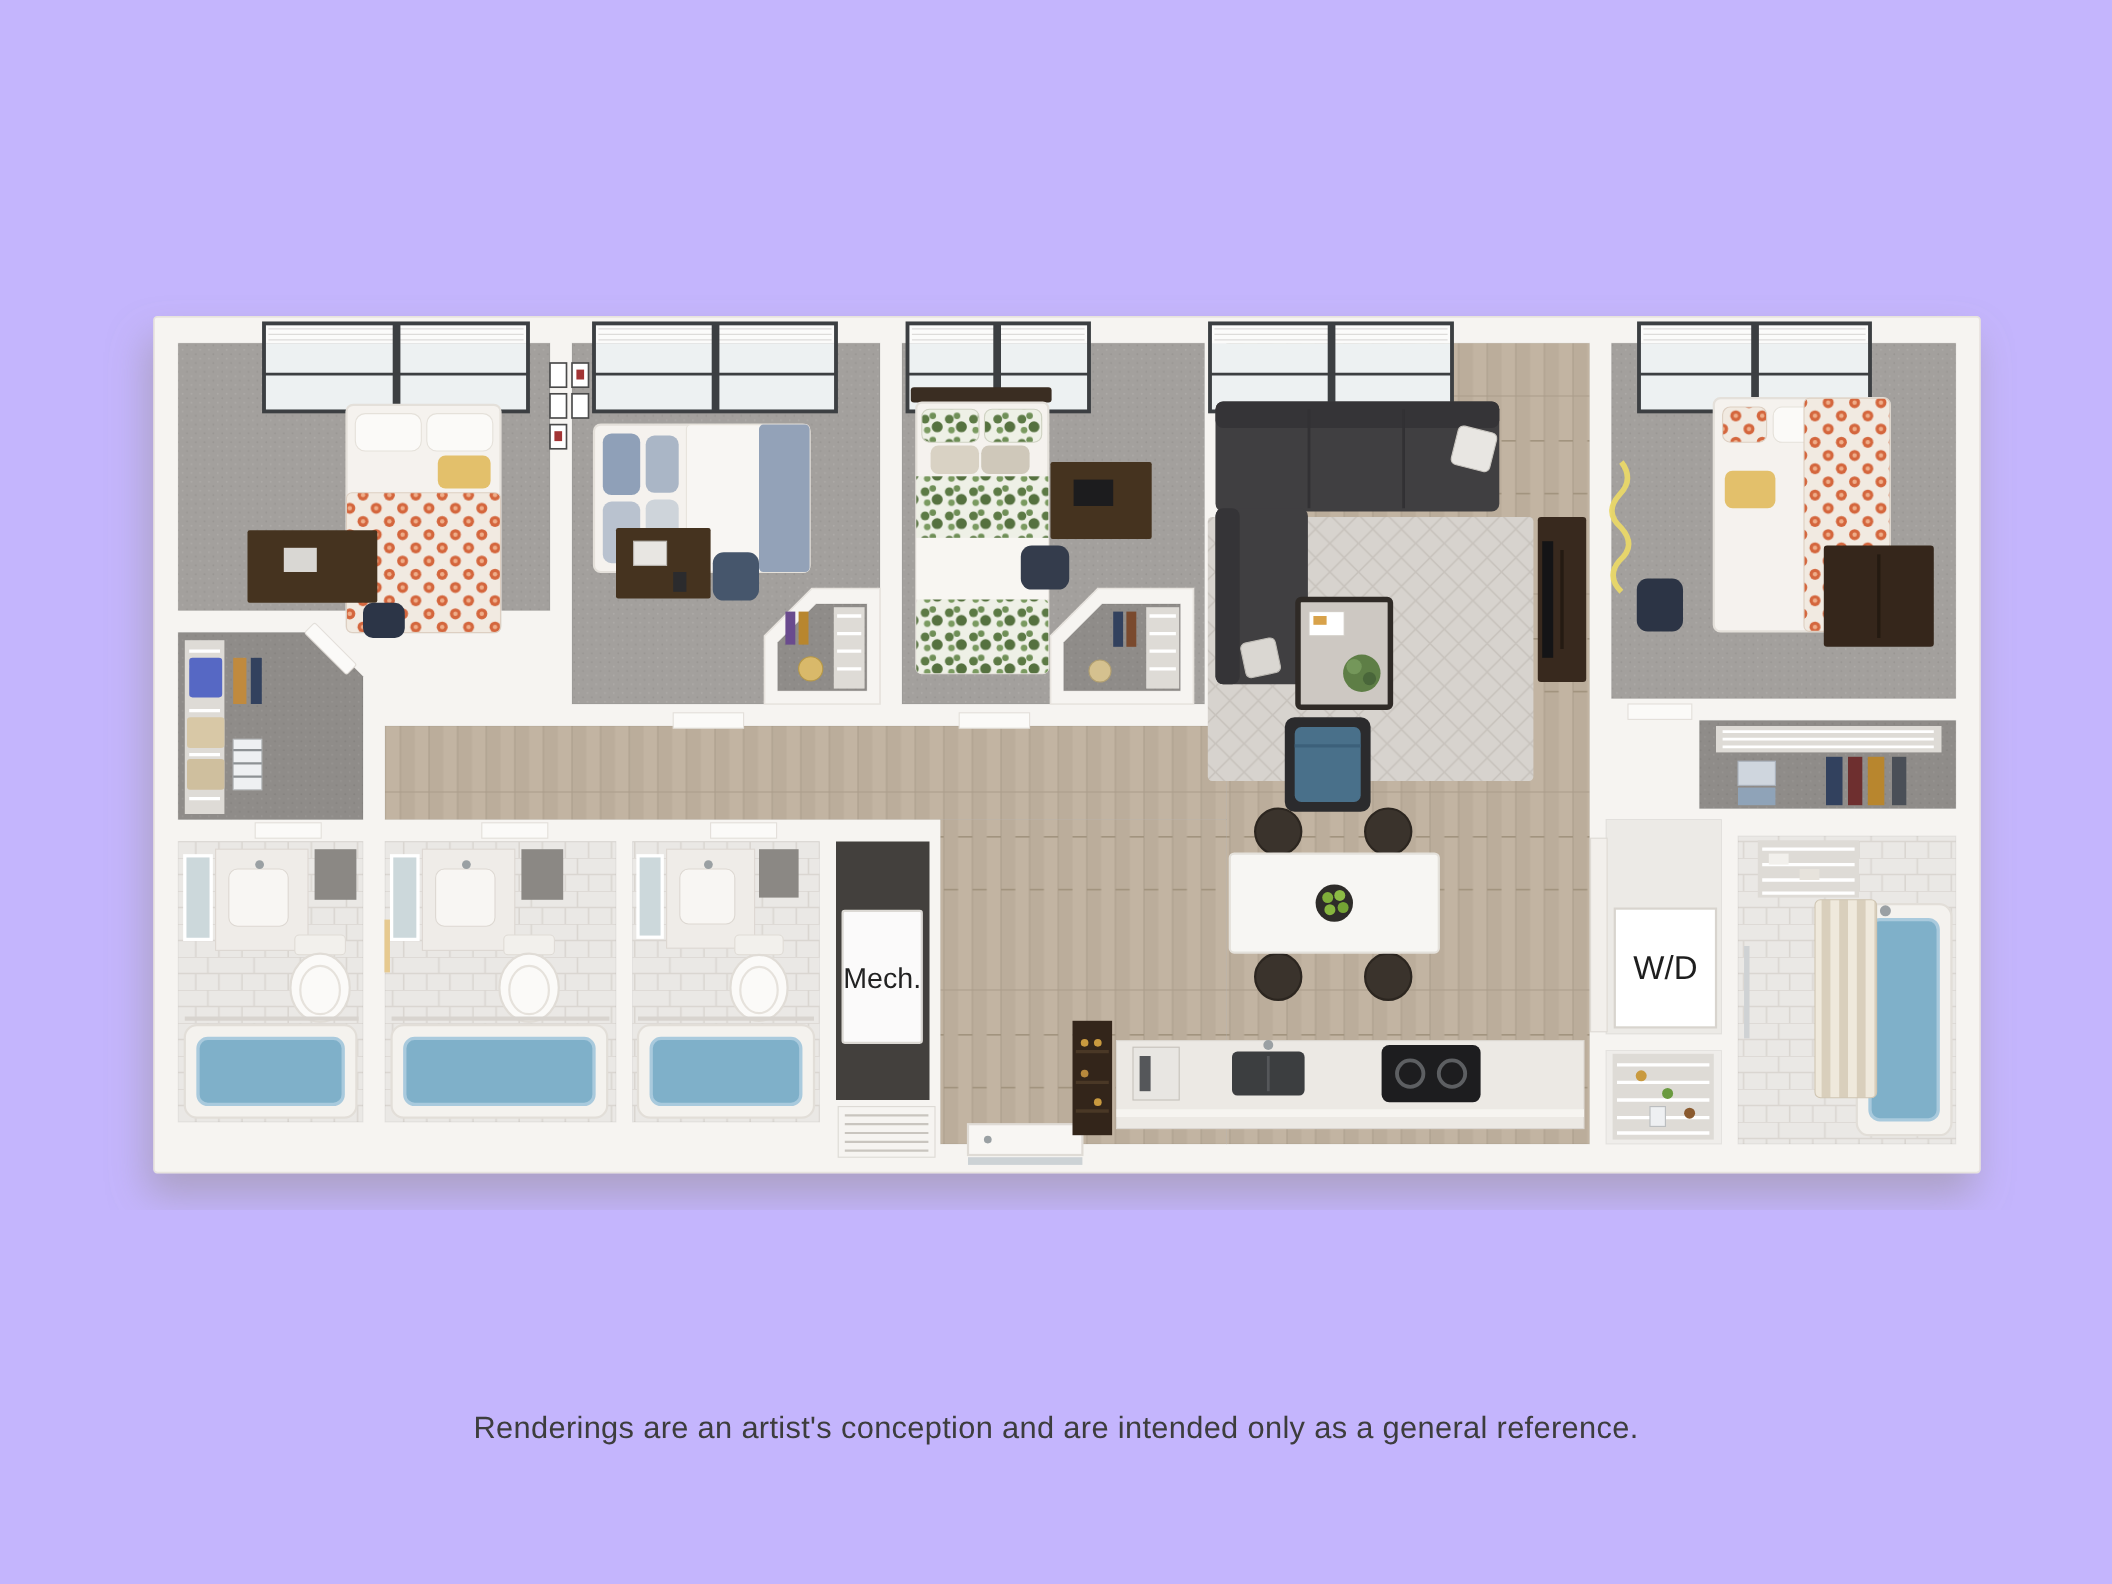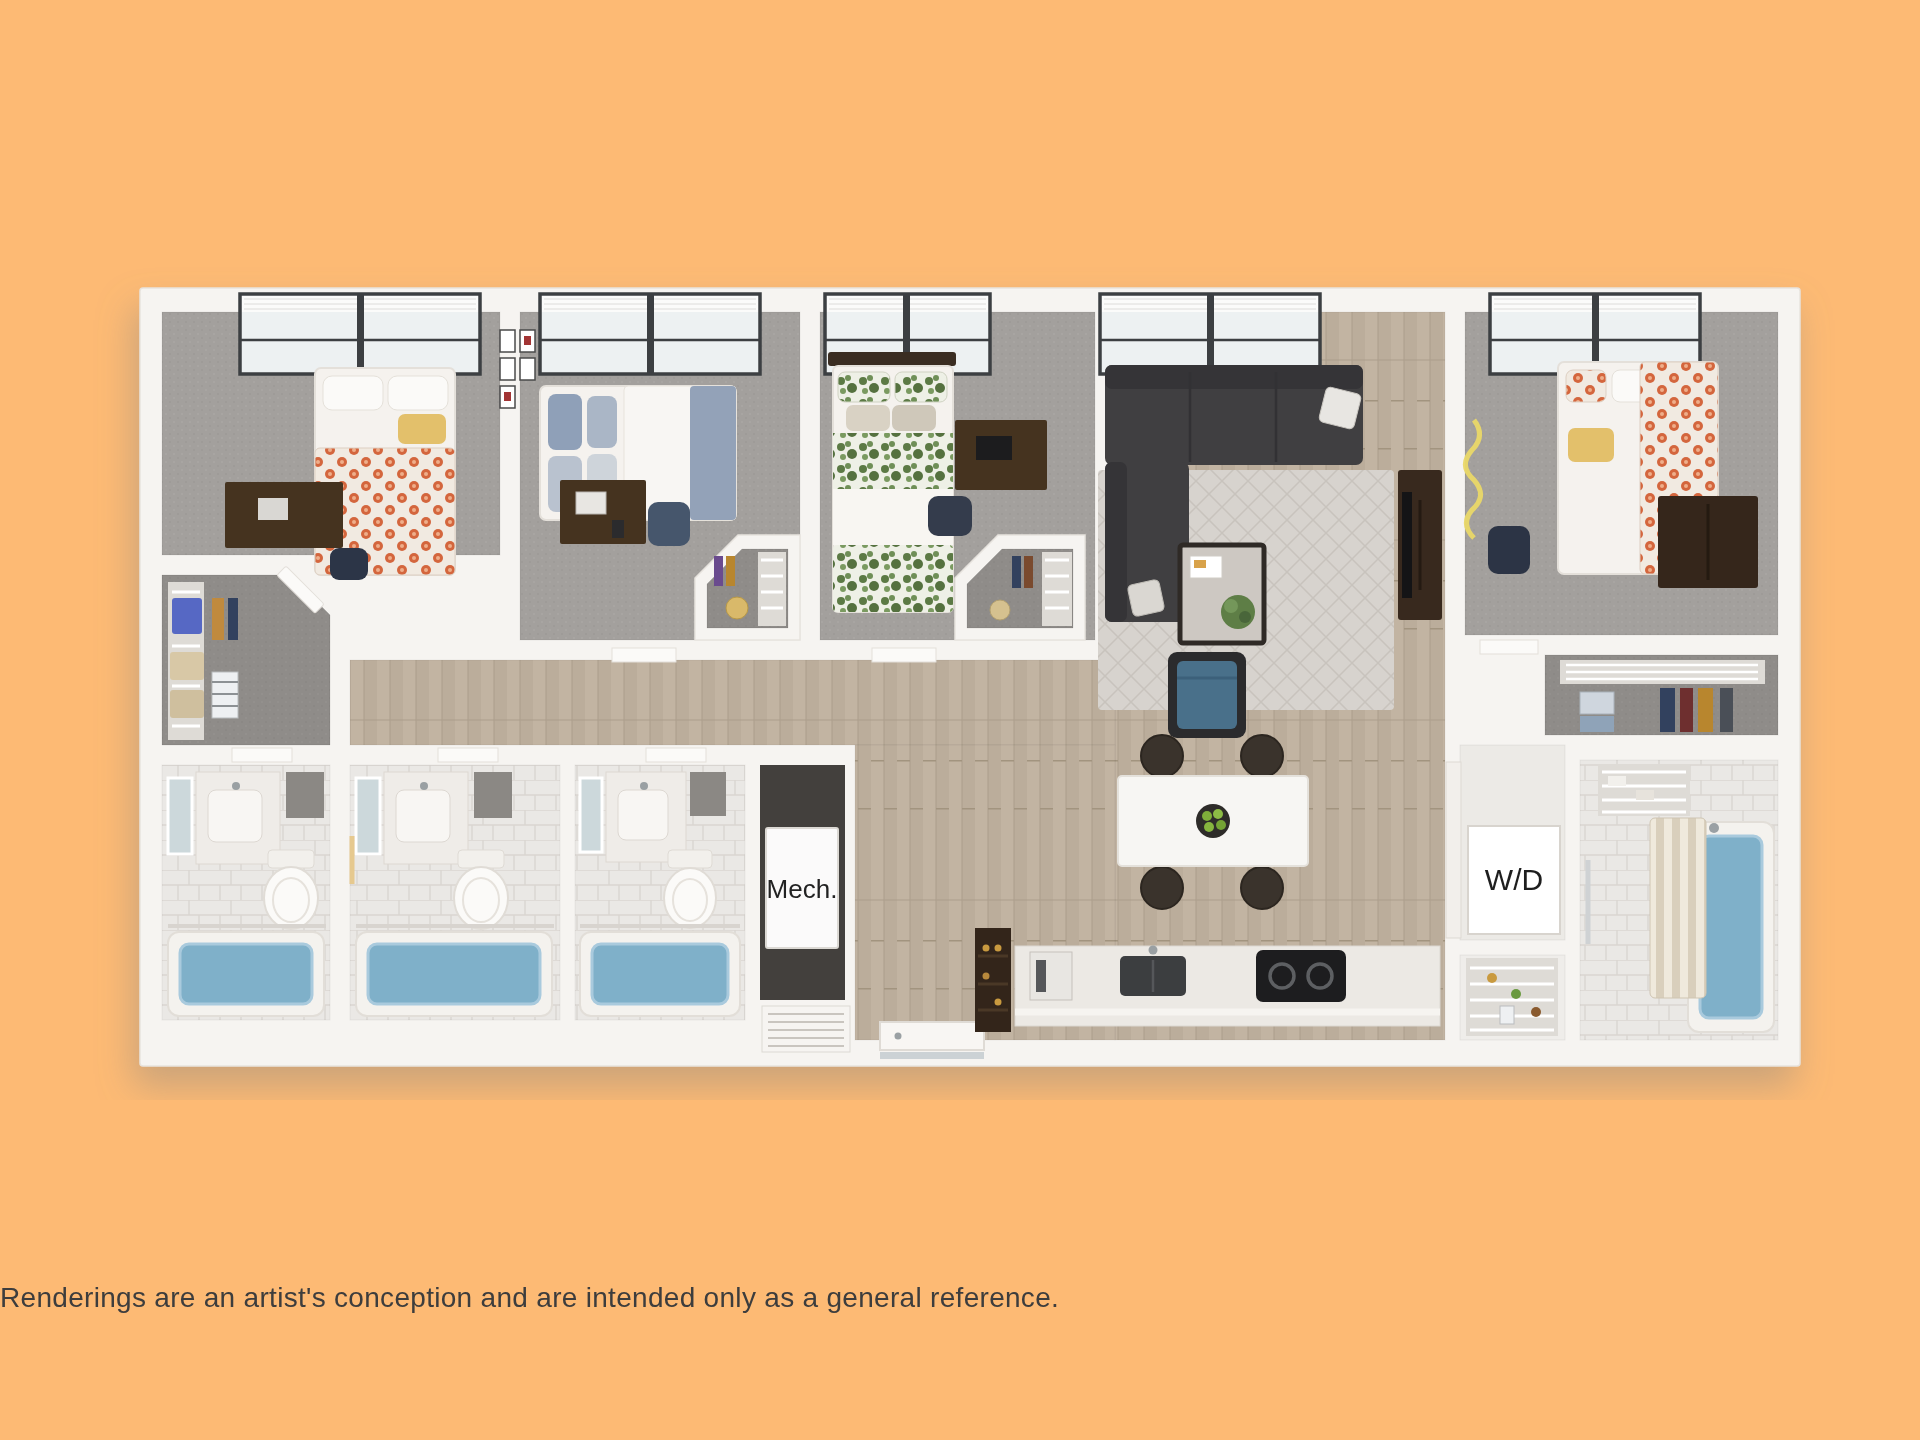--- a/index.html
+++ b/index.html
@@ -1,31 +1,31 @@
 <!DOCTYPE html>
 <html><head>
 <meta charset="utf-8">
 <style>
   html,body{margin:0;padding:0;}
   body{width:1920px;height:1440px;background:#fdfcfb;font-family:"Liberation Sans",sans-serif;overflow:hidden;}
-  .canvas{position:relative;width:1920px;height:1440px;background:#fdba74;}
+  .canvas{position:relative;width:1920px;height:1440px;background:#c4b5fd;}
   .plan-wrap{position:absolute;left:0;top:0;width:1920px;height:1100px;}
   svg{display:block;}
   svg text{font-family:"Liberation Sans",sans-serif;}
   .wall{fill:#f6f4f1;}
   .wallstroke{stroke:#e7e3de;stroke-width:1.5;}
   .carpet{fill:url(#carpetP);stroke:rgba(0,0,0,0.06);stroke-width:1;}
   .carpetdark{fill:url(#carpetD);stroke:rgba(0,0,0,0.08);stroke-width:1;}
   .wood{fill:url(#woodP);stroke:rgba(0,0,0,0.05);stroke-width:1;}
   .tile{fill:url(#tileP);stroke:rgba(0,0,0,0.05);stroke-width:1;}
   .rug{fill:url(#rugP);}
   .mattress{fill:#f5f2ee;stroke:#e4e0da;stroke-width:2;}
   .darkwood{fill:#45331f;}
   .framegray{stroke:#3c3f42;fill:none;}
-  .disclaimer{position:absolute;left:0;width:1920px;color:#3d3d3d;}
+  .disclaimer{position:absolute;left:0;width:1920px;text-align:center;color:#3d3d3d;}
   .disclaimer p{margin:0 0 18px 0;font-size:28px;letter-spacing:0.3px;}
 </style>
 </head>
 <body>
 
 <div class="canvas">
   <div class="plan-wrap">
   <svg width="1920" height="1100" viewBox="0 0 1920 1100">
     <defs>
       <pattern id="carpetP" width="8" height="8" patternUnits="userSpaceOnUse">

